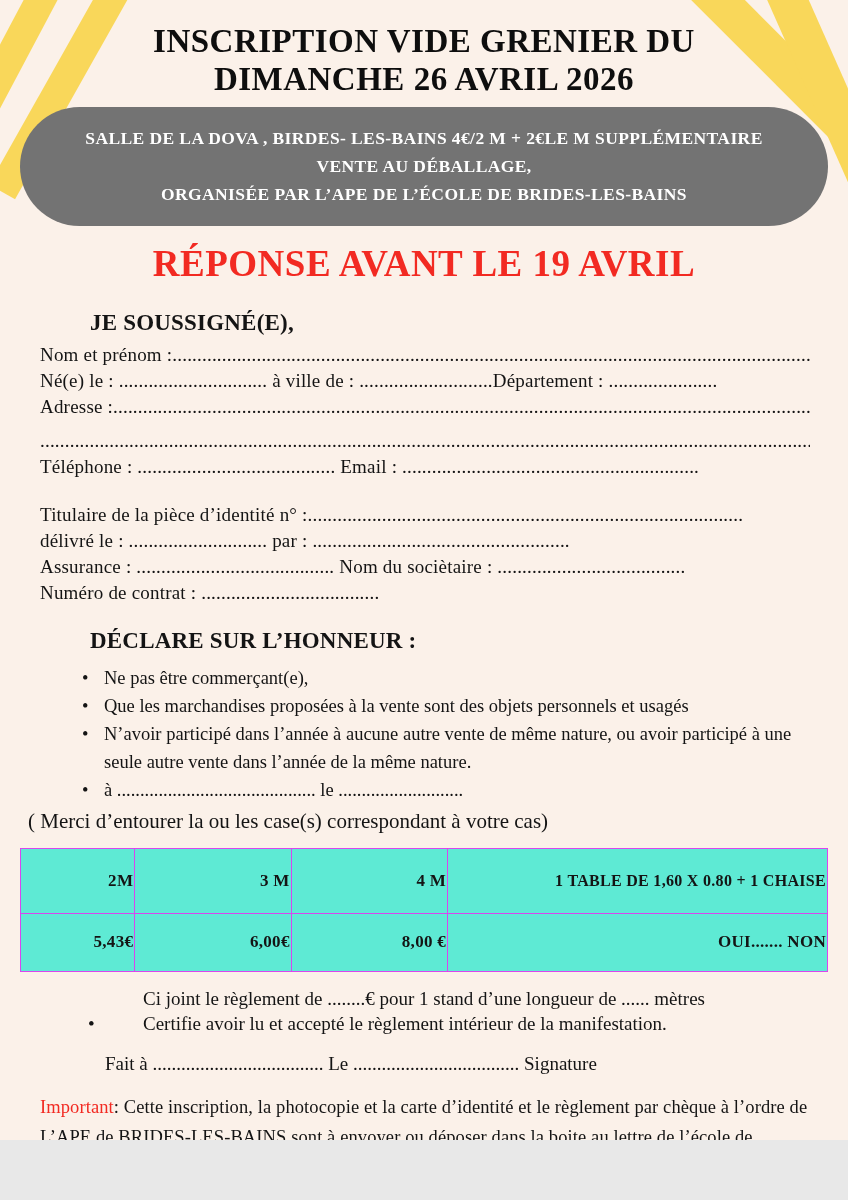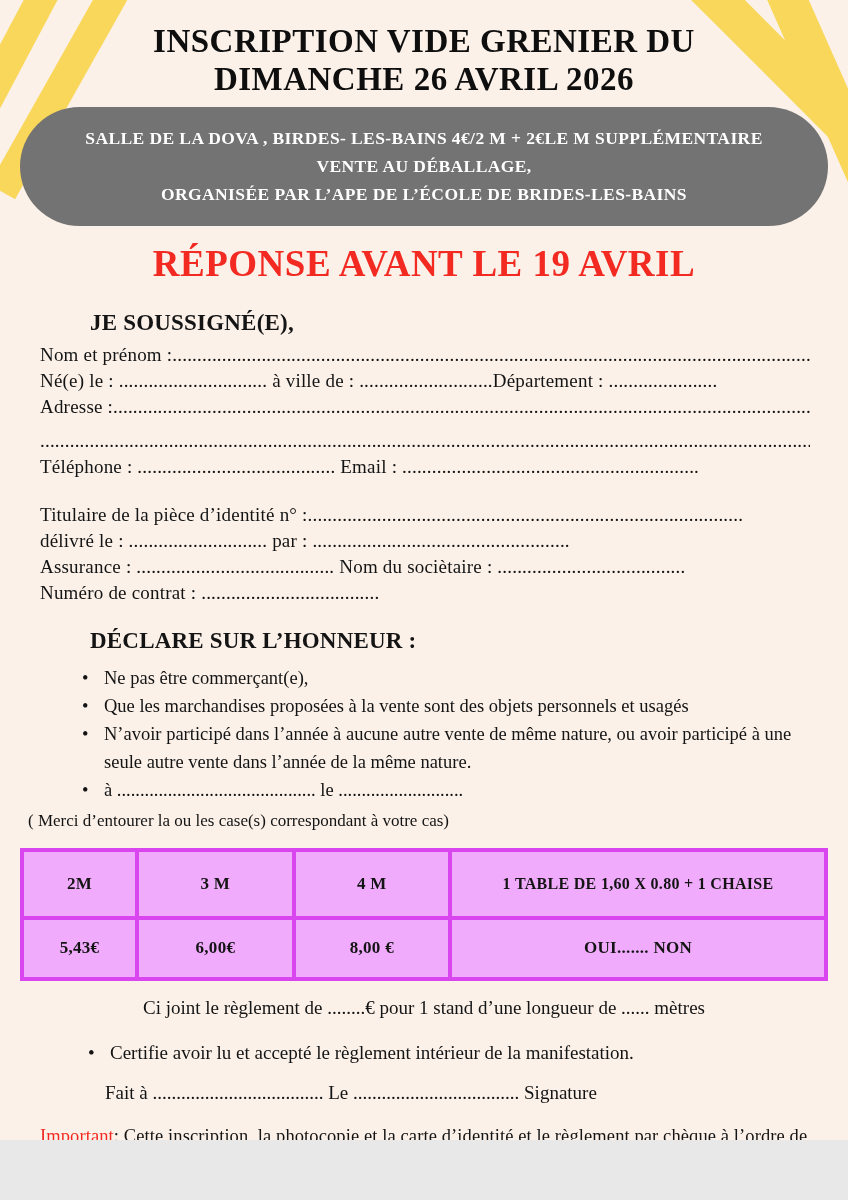--- a/index.html
+++ b/index.html
@@ -58,42 +58,42 @@
     width:770px;
     letter-spacing:.2px;
   }
   .gap-top-sm{margin-top:8px;}
   .gap-top-lg{margin-top:22px;}
 
   .bullet-row{display:flex;padding-left:42px;font-size:18.5px;line-height:28px;}
   .bdot{width:22px;flex:0 0 22px;text-align:left;}
   .bdot::before{content:"•";}
   .btext{flex:1;}
-  .note{padding-left:28px;font-size:17px;margin-top:4px;line-height:26px;}
+  .note{padding-left:28px;font-size:21px;margin-top:4px;line-height:26px;}
 
   table.price{
     margin:14px 20px 0;
     width:808px;
     border-collapse:collapse;
     table-layout:fixed;
   }
   table.price td{
-    border:4px solid #d946ef;
-    text-align:center;vertical-align:middle;
+    border:1px solid #d946ef;
+    text-align:right;vertical-align:middle;
     font-weight:bold;
     font-size:17px;
     letter-spacing:.3px;
-    background:#f0abfc;
+    background:#5eead4;
   }
   tr.row-head td{height:62px;}
   tr.row-val td{height:55px;}
   .c1{width:14%;} .c2{width:19.3%;} .c3{width:19.3%;} .c4{width:47.4%;}
 
   .payment{margin-top:16px;text-align:center;font-size:19px;}
-  .certify{display:flex;padding-left:88px;margin-top:20px;font-size:19px;line-height:28px;}
+  .certify{display:flex;padding-left:88px;font-size:19px;line-height:28px;gap:33px;}
   .signature{padding-left:105px;margin-top:12px;font-size:19px;line-height:28px;}
   .important{margin:14px 40px 0;font-size:18.5px;line-height:30px;letter-spacing:.1px;}
   .important .red{color:#F22A22;}
 </style>
 </head>
 <body>
 
 <div class="page">
 
   <svg class="stripes" width="848" height="340" viewBox="0 0 848 340">

